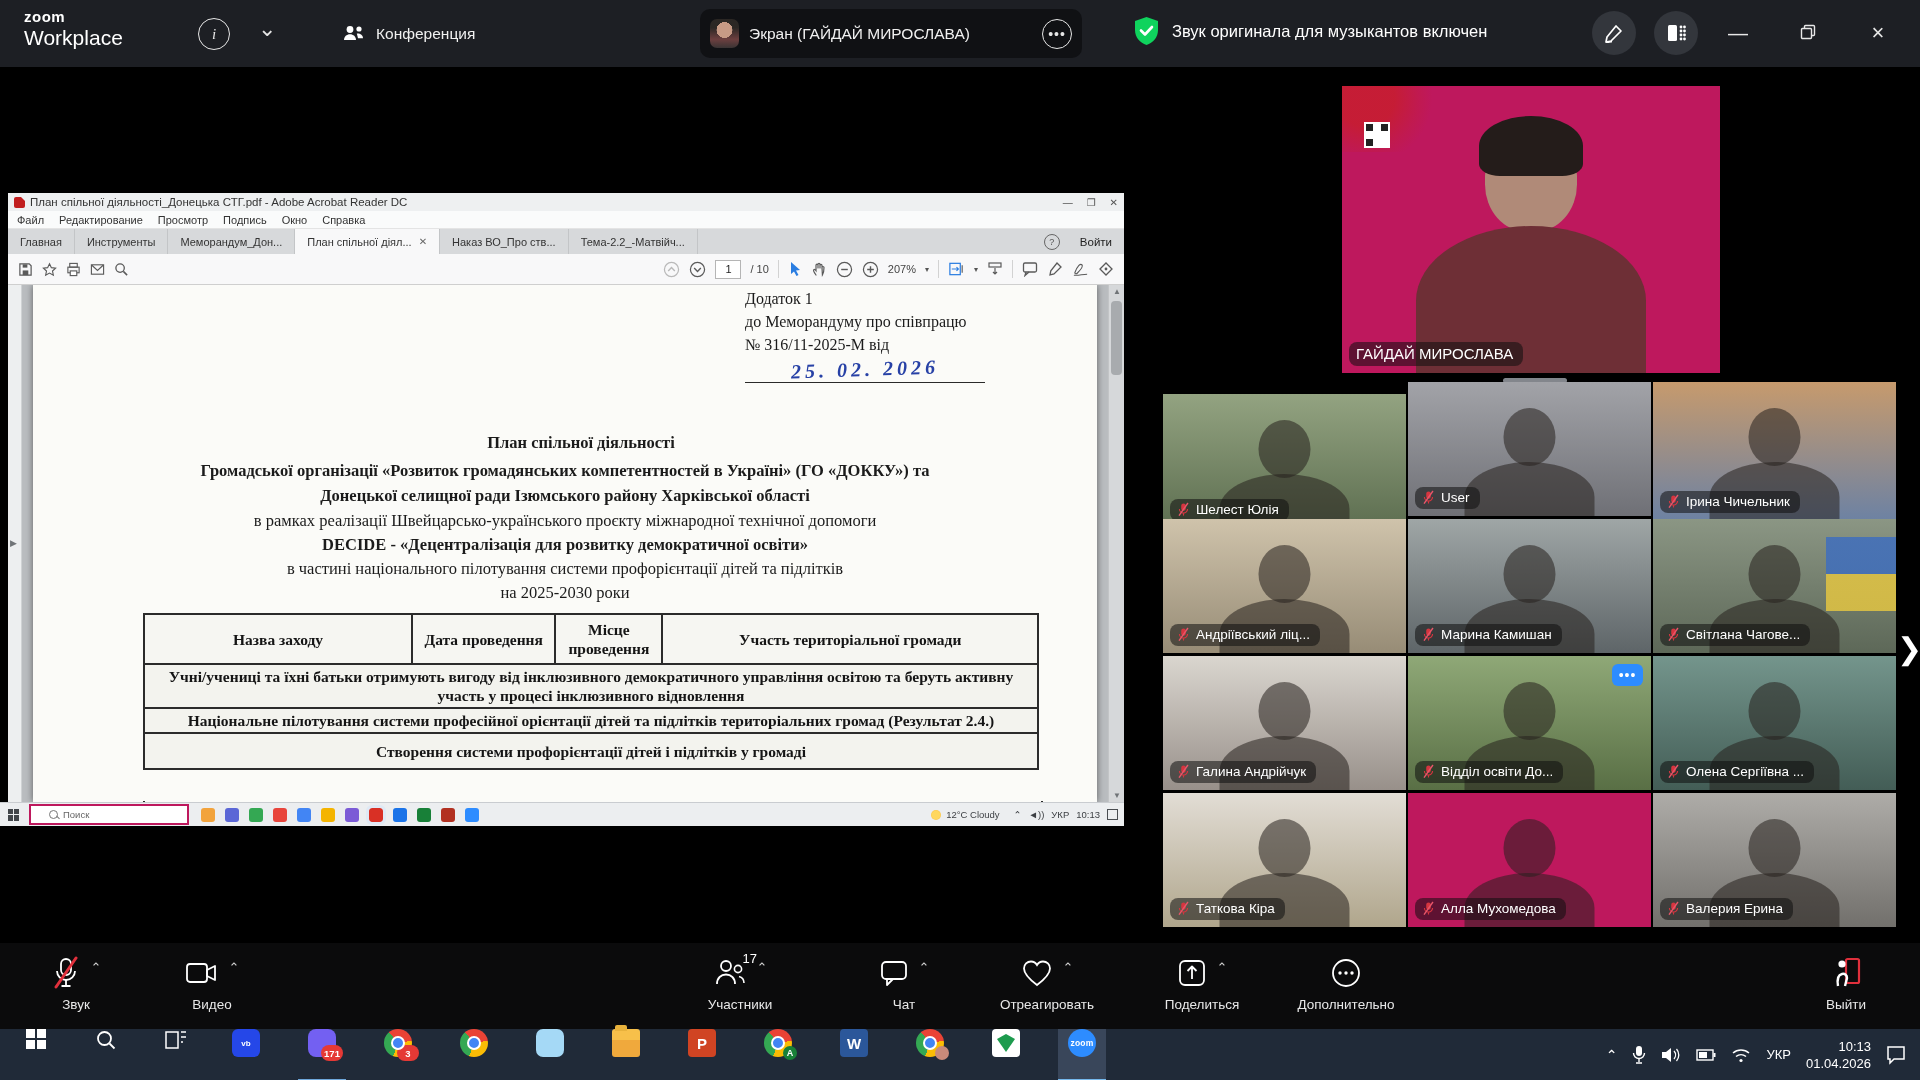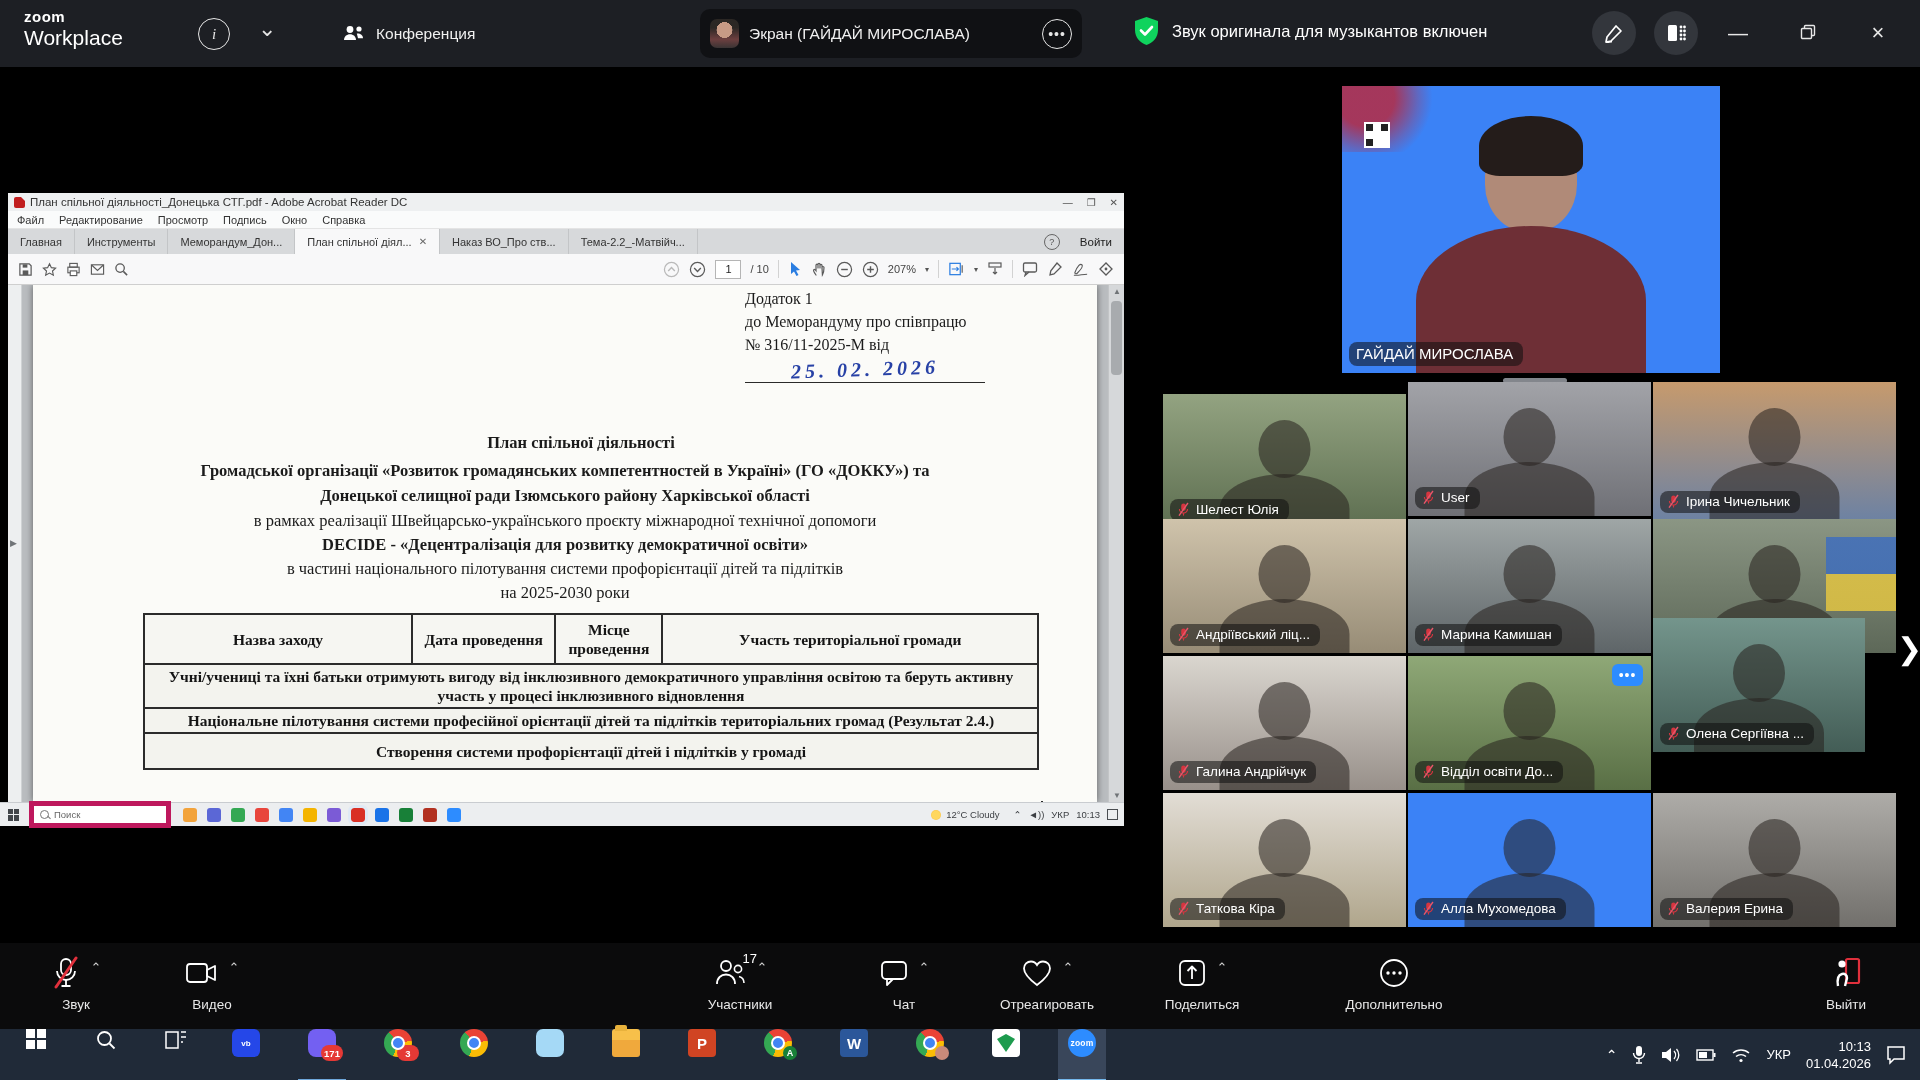--- a/index.html
+++ b/index.html
@@ -75,34 +75,34 @@
   #doc-table td{border:2px solid #2b2b2b;text-align:center;vertical-align:middle;padding:2px 6px;line-height:19px;}
   #doc-table .hdr{font-weight:bold;height:44px;background:#f6f6f2;}
   #doc-table .mrow{font-weight:bold;background:#f3f3ee;}
   .cliprow{position:absolute;left:110px;top:516px;width:896px;height:6px;border-left:2px solid #2b2b2b;border-right:2px solid #2b2b2b;overflow:hidden;}
 
   
   #share-task{position:absolute;left:0;top:802px;width:1124px;height:23px;background:#eceef0;border-top:1px solid #c9ccd0;
     display:flex;align-items:center;font-size:9.5px;color:#3c3f43;}
   .wstart{width:12px;height:12px;margin:0 9px 0 8px;display:grid;grid-template-columns:5px 5px;grid-gap:1.4px;}
   .wstart i{background:#41454a;}
-  #share-search{width:120px;height:17px;background:#fff;border:5px solid #be185d;display:flex;align-items:center;gap:5px;padding:0 6px;color:#666;}
+  #share-search{width:120px;height:17px;background:#fff;border:2px solid #be185d;display:flex;align-items:center;gap:5px;padding:0 18px;color:#666;}
   #share-search .mg{width:7px;height:7px;border:1.3px solid #777;border-radius:50%;position:relative;}
   #share-search .mg::after{content:"";position:absolute;left:6px;top:6px;width:4px;height:1.3px;background:#777;transform:rotate(45deg);}
   #share-pins{display:flex;gap:10px;margin-left:12px;align-items:center;height:100%;}
   .spin{width:14px;height:14px;border-radius:3px;}
   .spin.active{outline:3px solid #dfe9f5;outline-offset:0;box-shadow:0 4px 0 -2px #5a9bd8;}
   #share-weather{margin-left:auto;display:flex;align-items:center;gap:5px;padding-left:32px;}
   .sun{width:10px;height:10px;border-radius:50%;background:radial-gradient(circle,#ffd75e 0 55%,#f6a821 100%);}
   #share-tray{display:flex;align-items:center;gap:7px;margin:0 6px 0 14px;color:#3c3f43;}
   #share-tray .tk{font-size:9.5px;}
   .notif-sq{width:9px;height:9px;border:1.2px solid #4a4e52;}
 
   
-  .tile{position:absolute;overflow:hidden;background:#3b82f6;}
+  .tile{position:absolute;overflow:hidden;background:#be185d;}
   .sil{position:absolute;left:50%;transform:translateX(-50%);}
   .sil .head{position:absolute;left:50%;transform:translateX(-50%);border-radius:50%;background:rgba(38,32,30,.55);}
   .sil .body{position:absolute;left:50%;transform:translateX(-50%);border-radius:50% 50% 0 0;background:rgba(38,32,30,.55);}
   .nlabel{position:absolute;left:7px;bottom:7px;display:flex;align-items:center;gap:6px;background:rgba(15,15,15,.55);
     border-radius:8px;padding:3px 10px 4px 7px;color:#fff;font-size:13.5px;white-space:nowrap;max-width:88%;overflow:hidden;}
   #speaker{left:1342px;top:86px;width:378px;height:287px;}
   #speaker .nlabel{font-size:15px;}
   .qr{position:absolute;left:22px;top:36px;width:26px;height:26px;background:#fff;
     background-image:linear-gradient(#222 0 0),linear-gradient(#222 0 0),linear-gradient(#222 0 0);
     background-size:7px 7px,7px 7px,7px 7px;background-position:2px 2px,17px 2px,2px 17px;background-repeat:no-repeat;}
@@ -563,21 +563,21 @@
       <svg width="13" height="15" viewBox="0 0 16 18">
         <rect x="5.2" y="1.5" width="5.6" height="9" rx="2.8" fill="#d6353f"></rect>
         <path d="M3 8.5a5 5 0 0 0 10 0" fill="none" stroke="#d6353f" stroke-width="1.4"></path>
         <path d="M8 13.5v3" stroke="#d6353f" stroke-width="1.4"></path>
         <path d="M13.5 1L2.5 16.5" stroke="#e8566a" stroke-width="1.7"></path>
       </svg>
       <span class="pname">Відділ освіти До...</span>
     </div>
   <div class="more-btn">•••</div>
       </div>
-      <div class="tile" style="left: 1653px; top: 618px; width: 212px; height: 134px; background: linear-gradient(rgb(116, 149, 140) 0%, rgb(67, 93, 86) 100%);">
+      <div class="tile" style="left: 1653px; top: 656px; width: 243px; height: 134px; background: linear-gradient(rgb(116, 149, 140) 0%, rgb(67, 93, 86) 100%);">
     <div class="sil" style="width:100%;height:100%;">
       <div class="head" style="width:52px;height:58px;top:26px;"></div>
       <div class="body" style="width:130px;height:70px;top:80px;"></div>
     </div>
     <div class="nlabel">
       <svg width="13" height="15" viewBox="0 0 16 18">
         <rect x="5.2" y="1.5" width="5.6" height="9" rx="2.8" fill="#d6353f"></rect>
         <path d="M3 8.5a5 5 0 0 0 10 0" fill="none" stroke="#d6353f" stroke-width="1.4"></path>
         <path d="M8 13.5v3" stroke="#d6353f" stroke-width="1.4"></path>
         <path d="M13.5 1L2.5 16.5" stroke="#e8566a" stroke-width="1.7"></path>
@@ -697,21 +697,21 @@
       <div class="irow">
         <svg width="30" height="30" viewBox="0 0 30 30">
           <rect x="3" y="3" width="24" height="24" rx="5" fill="none" stroke="#fff" stroke-width="1.8"></rect>
           <path d="M15 21V9M10.5 13L15 8.5l4.5 4.5" fill="none" stroke="#fff" stroke-width="1.8" stroke-linejoin="round"></path>
         </svg>
         <span class="chevup">⌃</span>
       </div>
       <div class="lbl">Поделиться</div>
     </div>
 
-    <div class="ctl" style="left:1324px;width:140px;">
+    <div class="ctl" style="left:1276px;width:140px;">
       <div class="irow">
         <svg width="32" height="32" viewBox="0 0 32 32">
           <circle cx="16" cy="16" r="13" fill="none" stroke="#fff" stroke-width="1.8"></circle>
           <circle cx="10" cy="16" r="1.7" fill="#fff"></circle>
             <circle cx="16" cy="16" r="1.7" fill="#fff"></circle>
             <circle cx="22" cy="16" r="1.7" fill="#fff"></circle>
         </svg>
       </div>
       <div class="lbl">Дополнительно</div>
     </div>

